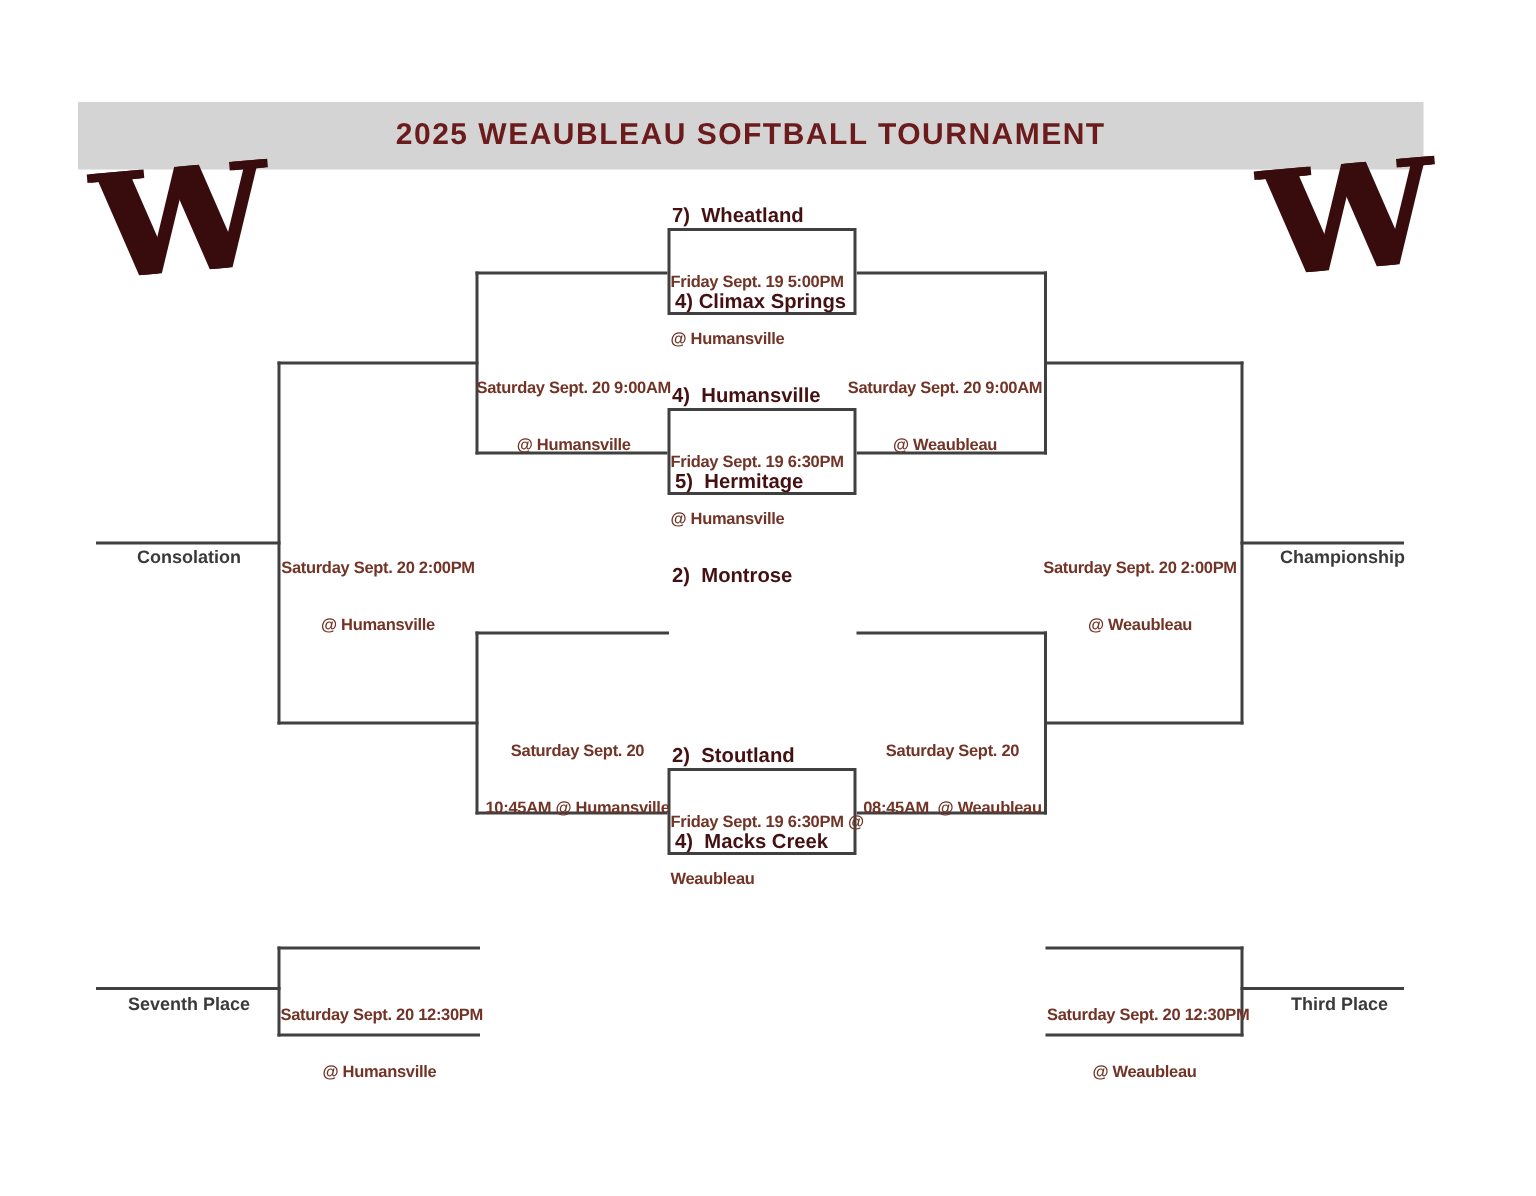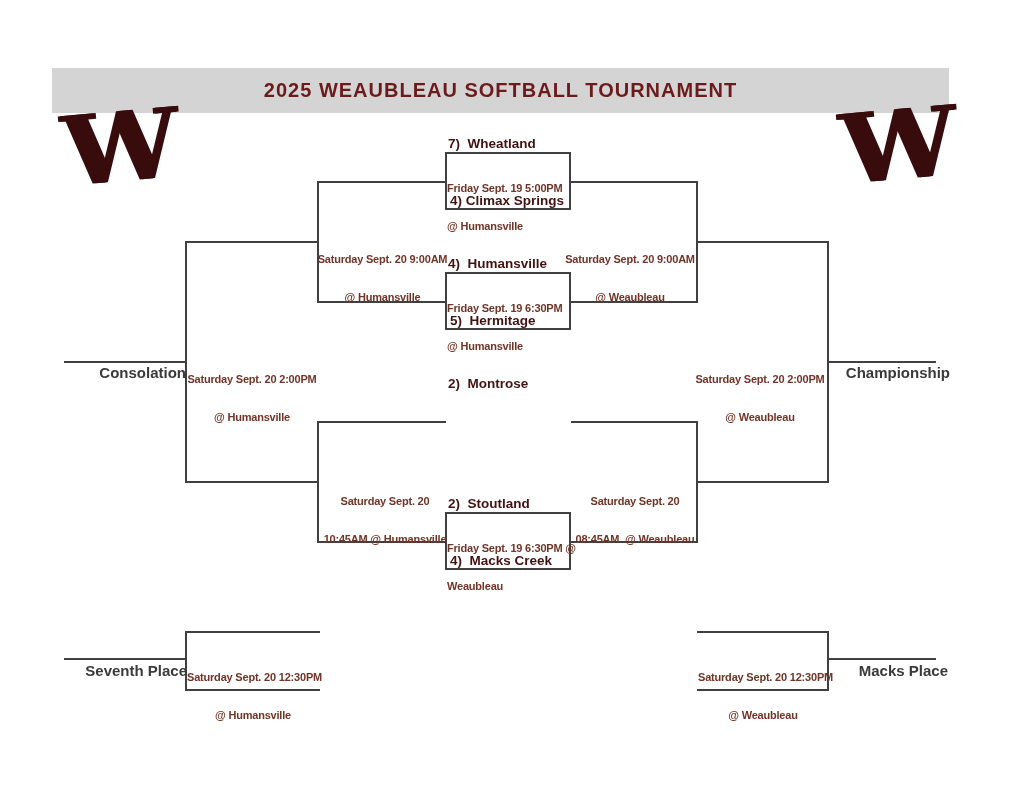--- a/index.html
+++ b/index.html
@@ -18,21 +18,21 @@
   .vline{position:absolute;width:2px;background:var(--c-line,#404040);}
   .gamebox{position:absolute;width:126px;height:58px;border:2px solid var(--c-line,#404040);
            background:#fff;box-sizing:border-box;}
   .gsched{padding-top:3px;font-size:11px;font-weight:bold;line-height:12.5px;
           letter-spacing:-0.2px;color:var(--c-sched,#713427);white-space:pre;}
   .gteam{position:absolute;left:3px;bottom:0px;font-size:13.5px;font-weight:bold;
          color:var(--c-team,#441113);white-space:pre;}
   .team-top{position:absolute;font-size:13.5px;font-weight:bold;color:var(--c-team,#441113);white-space:pre;}
   .sched{position:absolute;text-align:center;font-size:11px;font-weight:bold;line-height:12.5px;
          letter-spacing:-0.2px;color:var(--c-sched,#713427);white-space:pre;}
-  .plabel{position:absolute;text-align:right;font-size:15px;font-weight:bold;
+  .plabel{position:absolute;text-align:center;font-size:12px;font-weight:bold;
           color:var(--c-label,#3a3a3a);}
 </style>
 </head>
 <body>
 
 <div class="page">
 
   <div class="banner">
     <h1>2025 WEAUBLEAU SOFTBALL TOURNAMENT</h1>
   </div>
@@ -132,15 +132,15 @@
   <div class="sched" style="left:187px;top:646px;width:132px">
     <div>Saturday Sept. 20 12:30PM</div>
     <div>@ Humansville</div>
   </div>
   <div class="plabel" style="left:65px;top:662px;width:122px">Seventh Place</div>
 
   <div class="sched" style="left:698px;top:646px;width:130px">
     <div>Saturday Sept. 20 12:30PM</div>
     <div>@ Weaubleau</div>
   </div>
-  <div class="plabel" style="left:838px;top:662px;width:110px">Macks Place</div>
+  <div class="plabel" style="left:838px;top:662px;width:110px">Third Place</div>
 
 </div>
 
 </body></html>

